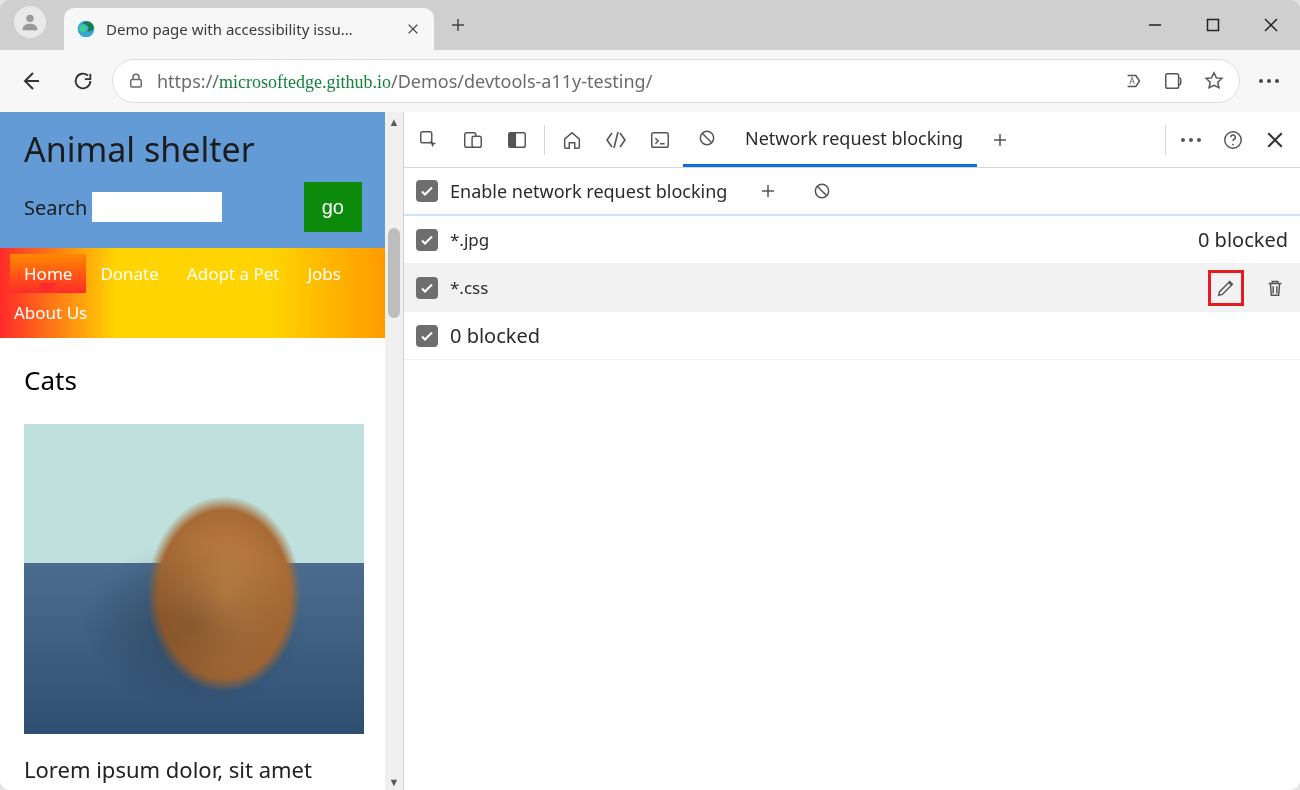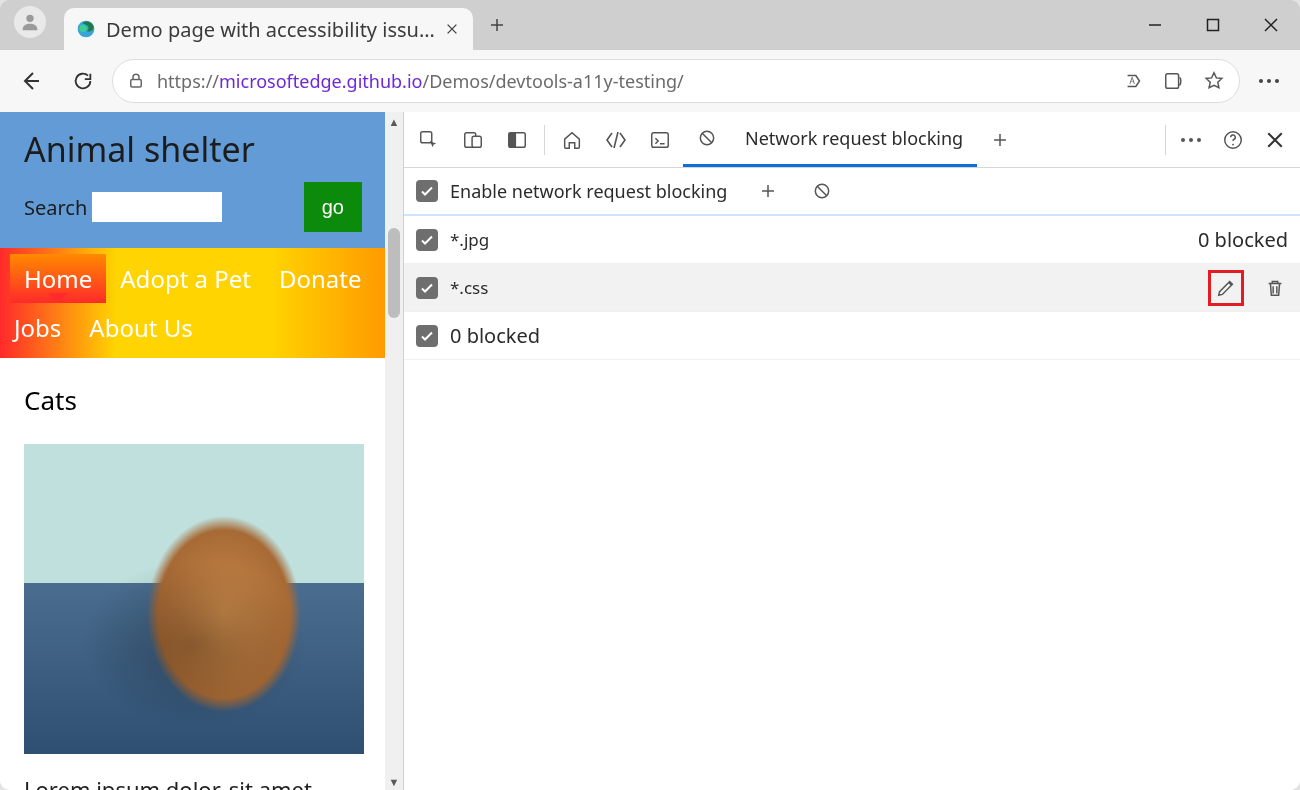--- a/index.html
+++ b/index.html
@@ -30,21 +30,21 @@
     display: flex; align-items: center; justify-content: center;
     margin: 0 18px 6px 6px; align-self: center;
   }
   .profile-avatar svg { width: 22px; height: 22px; fill: #9a9a9a; }
   .tab {
     height: 42px; min-width: 370px;
     background: #f7f7f7;
     border-top-left-radius: 10px; border-top-right-radius: 10px;
     display: flex; align-items: center;
     padding: 0 12px; gap: 10px;
-    font-size: 20px; color: #3b3b3b;
+    font-size: 15px; color: #3b3b3b;
   }
   .tab .favicon { width: 20px; height: 20px; }
   .tab .tab-title { flex: 1; white-space: nowrap; overflow: hidden; text-overflow: ellipsis; }
   .tab .close-x { width: 16px; color: #5a5a5a; display: flex; }
   .newtab-plus {
     width: 40px; height: 40px; display: flex; align-items: center; justify-content: center;
     color: #5a5a5a; margin-left: 4px; align-self: center;
   }
   .win-controls {
     position: absolute; right: 0; top: 0; height: 50px;
@@ -68,21 +68,21 @@
   .addr {
     flex: 1; height: 44px;
     background: #fff; border-radius: 22px;
     display: flex; align-items: center;
     padding: 0 14px; gap: 12px;
     font-size: 18px; color: #6b6b6b;
     border: 1px solid #ddd;
   }
   .addr .lock { color: #6b6b6b; }
   .addr-url { flex: 1; white-space: nowrap; overflow: hidden; }
-  .addr-url .host { color: #6d28d9; }
+  .addr-url .host { color: #15803d; font-family: Liberation Serif, serif; }
   .addr-right { display:flex; gap:18px; color:#5a5a5a; }
   .tb-overflow { width:46px; height:46px; display:flex; align-items:center; justify-content:center; color:#4a4a4a; }
 
   
   .content-area {
     flex: 1; display: flex; background: #fff;
     min-height: 0;
   }
   .page-pane {
     width: 404px; position: relative;
@@ -120,21 +120,21 @@
   .hdr .go {
     background:#0b8a0b; color:#fff; border:none;
     height:50px; padding:0 18px; font-size:20px; margin-left:auto;
   }
   .nav {
     background: linear-gradient(90deg, #ff2a2a 0%, #ffd400 30%, #ffd400 70%, #ff9a00 100%);
     display:flex; flex-wrap: wrap;
     padding: 6px 0 6px 0;
   }
   .nav a {
-    color:#fff; font-size: 24px; text-decoration: none;
+    color:#fff; font-size: 17px; text-decoration: none;
     padding: 8px 14px; position: relative;
   }
   .nav a.home {
     background: linear-gradient(180deg,#ff8a00 0%, #ff2a2a 100%);
     margin-left: 10px;
   }
   .nav a.home::after{
     content:""; position:absolute; left:50%; bottom:-10px; transform:translateX(-50%);
     border:10px solid transparent; border-top-color:#ff2a2a;
   }
@@ -310,22 +310,22 @@
         <div class="hdr">
           <h1>Animal shelter</h1>
           <div class="search-row">
             <span class="search-label">Search</span>
             <input type="text" style="">
             <button class="go">go</button>
           </div>
         </div>
         <div class="nav">
           <a href="#" class="home">Home</a>
+          <a href="#">Donate</a>
           <a href="#">Adopt a Pet</a>
-          <a href="#">Donate</a>
           <a href="#">Jobs</a>
           <a href="#">About Us</a>
         </div>
         <div class="page-body">
           <h2>Cats</h2>
           <div class="cat-img"></div>
           <p>Lorem ipsum dolor, sit amet</p>
         </div>
       </div>
       <div class="page-scroll">

